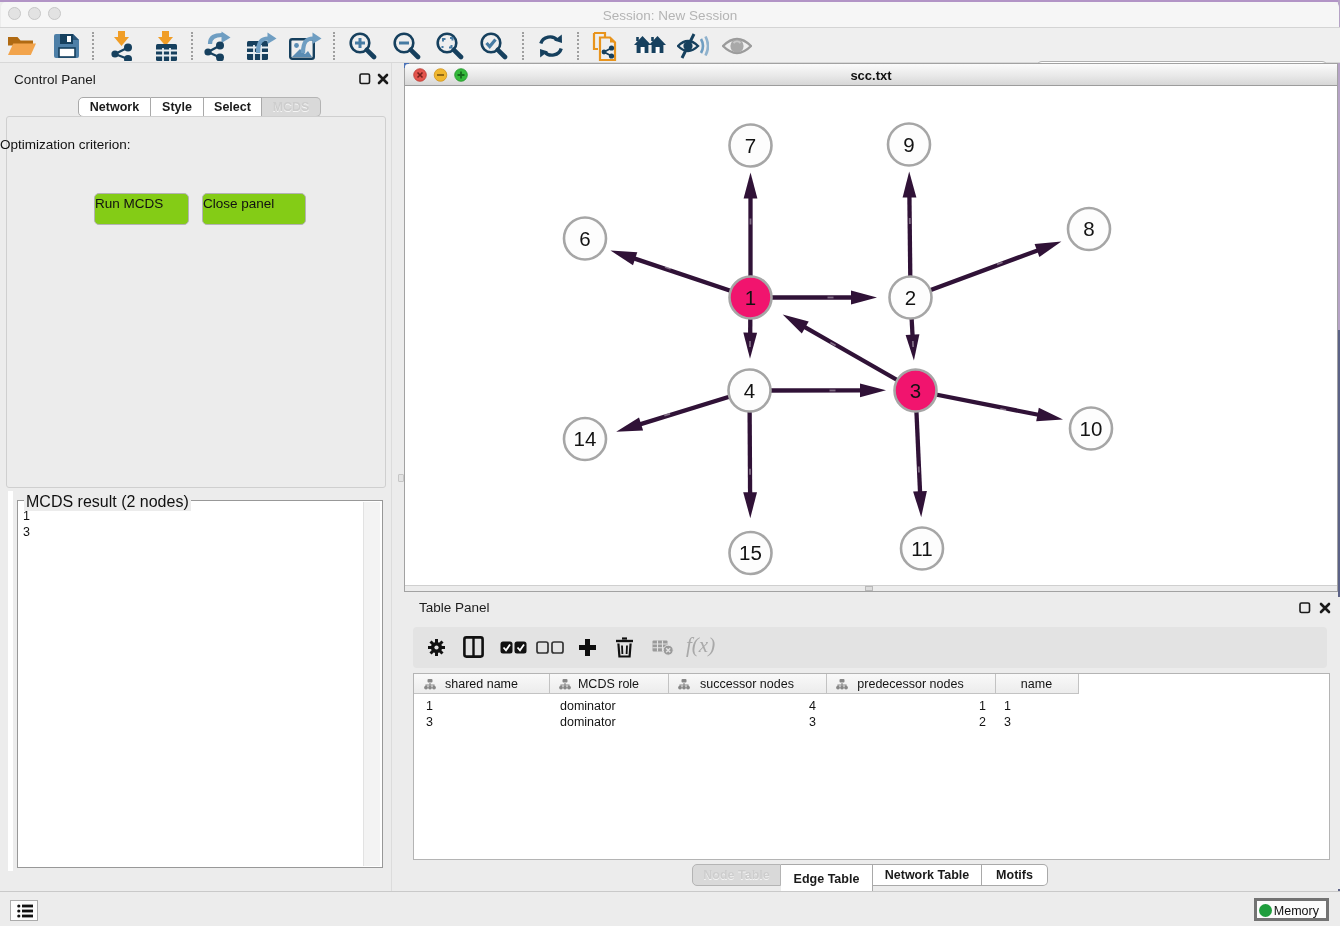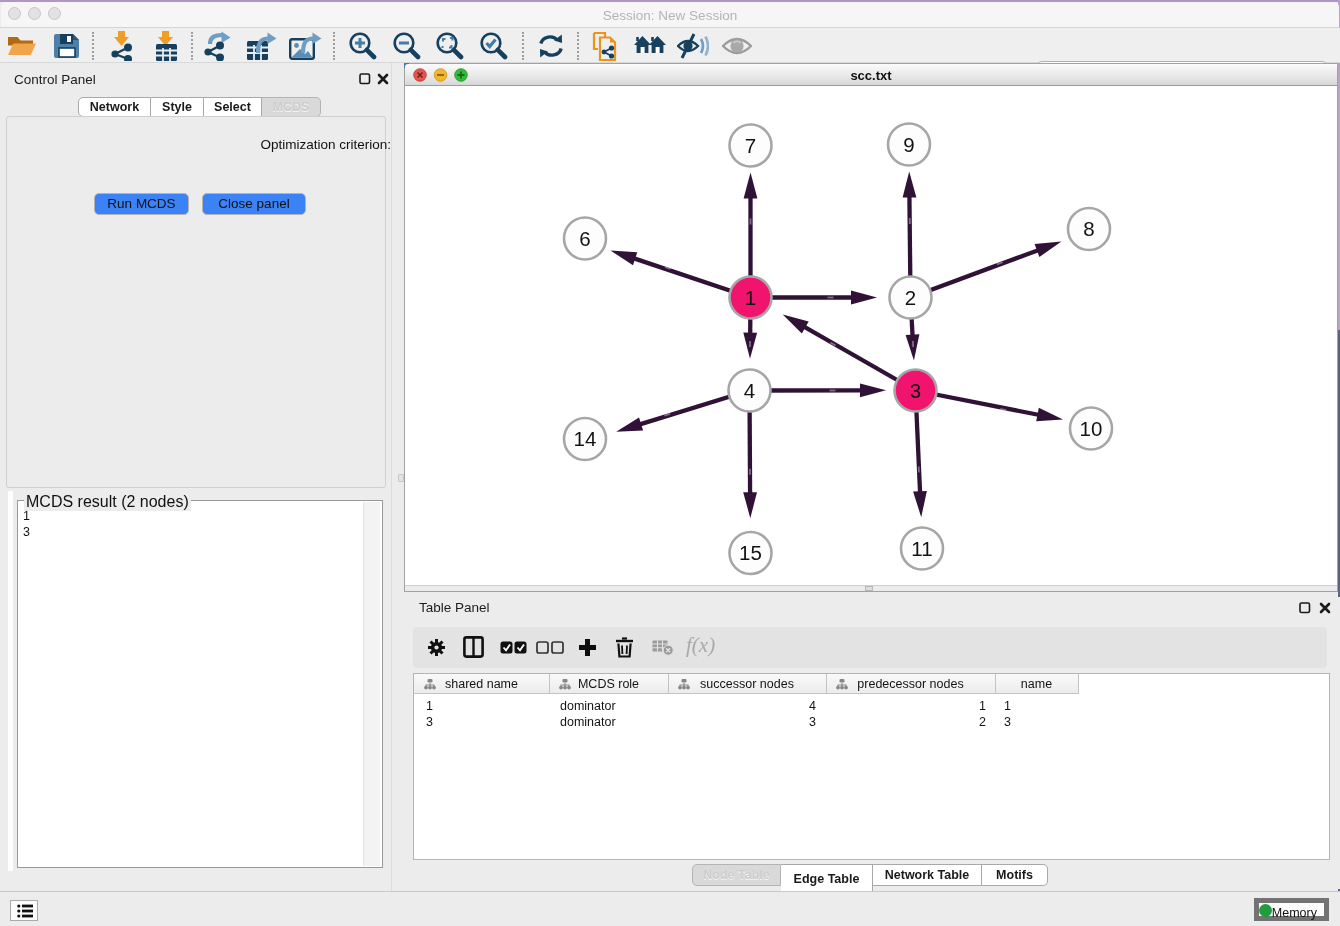--- a/index.html
+++ b/index.html
@@ -20,23 +20,23 @@
   #searchbox { position:absolute; left:1036px; top:33px; width:292px; height:22px; background:#fff; border:1px solid #b0b0b0; border-radius:6px; }
   
   #cpanel { left:0; top:63px; width:392px; height:828px; background:#ececec; border-right:1px solid #dcdcdc; }
   #cp-title { position:absolute; left:14px; top:9px; font-size:13.5px; color:#1c1c1c; }
   .tabs { position:absolute; display:flex; }
   .tab { height:20px; background:#fff; border:1px solid #a9a9a9; border-left:none; font-size:12.5px; font-weight:bold; color:#1a1a1a; display:flex; align-items:center; justify-content:center; }
   .tab.first { border-left:1px solid #a9a9a9; border-radius:5px 0 0 5px; }
   .tab.last { border-radius:0 5px 5px 0; }
   .tab.sel { background:#d9d9d9; color:#cdcdcd; text-shadow:0 1px 0 #f5f5f5; border-color:#b4b4b4; }
   #cp-pane { position:absolute; left:6px; top:53px; width:380px; height:372px; border:1px solid #cfcfcf; border-radius:3px; background:#ececec; }
-  #opt-label { position:absolute; left:0; width:100%; top:74px; text-align:right; font-size:13.5px; color:#111; }
+  #opt-label { position:absolute; left:0; width:100%; top:74px; text-align:left; font-size:13.5px; color:#111; }
   #dropdown { position:absolute; left:38px; top:95px; width:310px; height:24px; background:#fff; border:1px solid #b3b3b3; border-radius:5px; font-size:13.5px; color:#111; line-height:22px; padding-left:13px; }
-  .btn { position:absolute; height:22px; background:#3b82f6; border:1px solid #b3b3b3; border-radius:5px; font-size:13.5px; color:#111; text-align:center; line-height:20px; }
+  .btn { position:absolute; height:32px; background:#84cc16; border:1px solid #b3b3b3; border-radius:5px; font-size:13.5px; color:#111; line-height:20px; }
   #fieldset { position:absolute; left:17px; top:437px; width:366px; height:368px; border:1px solid #989898; background:#fff; }
   #fs-legend { position:absolute; left:6px; top:-8px; background:#ececec; font-size:16px; color:#111; padding:0 2px; }
   #fs-scroll { position:absolute; right:2px; top:1px; width:17px; height:364px; background:#f3f3f3; border-left:1px solid #e2e2e2; }
   #fs-vals { position:absolute; left:5px; top:7px; font-size:12.5px; color:#111; line-height:16px; }
   #vgrip { position:absolute; left:398px; top:474px; width:6px; height:8px; background:#e3e3e3; border:1px solid #c6c6c6; border-radius:1px; }
 </style>
 </head>
 <body>
 <div id="topedge" class="abs"></div>
 <div id="rightedge" class="abs"></div>
@@ -460,21 +460,21 @@
       <g fill="#111">
           <circle cx="1.8" cy="2" r="1.6"></circle>
           <circle cx="1.8" cy="7" r="1.6"></circle>
           <circle cx="1.8" cy="12" r="1.6"></circle>
       <rect x="5" y="0.6" width="11" height="2.8"></rect>
           <rect x="5" y="5.6" width="11" height="2.8"></rect>
           <rect x="5" y="10.6" width="11" height="2.8"></rect>
         </g>
     </svg>
   </div>
-  <div class="abs" style="left:1254px;top:6px;width:75px;height:23px;background:#fcfcfc;border:5px solid #737373;font-size:12.5px;color:#111;line-height:21px;text-align:right;padding-right:7px">Memory</div>
+  <div class="abs" style="left:1254px;top:6px;width:75px;height:23px;background:#fcfcfc;border:3px solid #737373;font-size:12.5px;color:#111;line-height:21px;text-align:right;padding-right:7px">Memory</div>
   <div class="abs" style="left:1259px;top:12px;width:13px;height:13px;border-radius:50%;background:#1f9e3d"></div>
 </div>
 <style>
   .hsep { top:0; width:1px; height:20px; background:#c3c3c3; }
   .hcell { top:0; height:20px; line-height:20px; text-align:center; font-size:12.5px; color:#141414; }
   .treeicon { top:5px; }
   .rcell { font-size:12.5px; color:#141414; height:16px; line-height:16px; }
 </style>
 
 </body></html>

